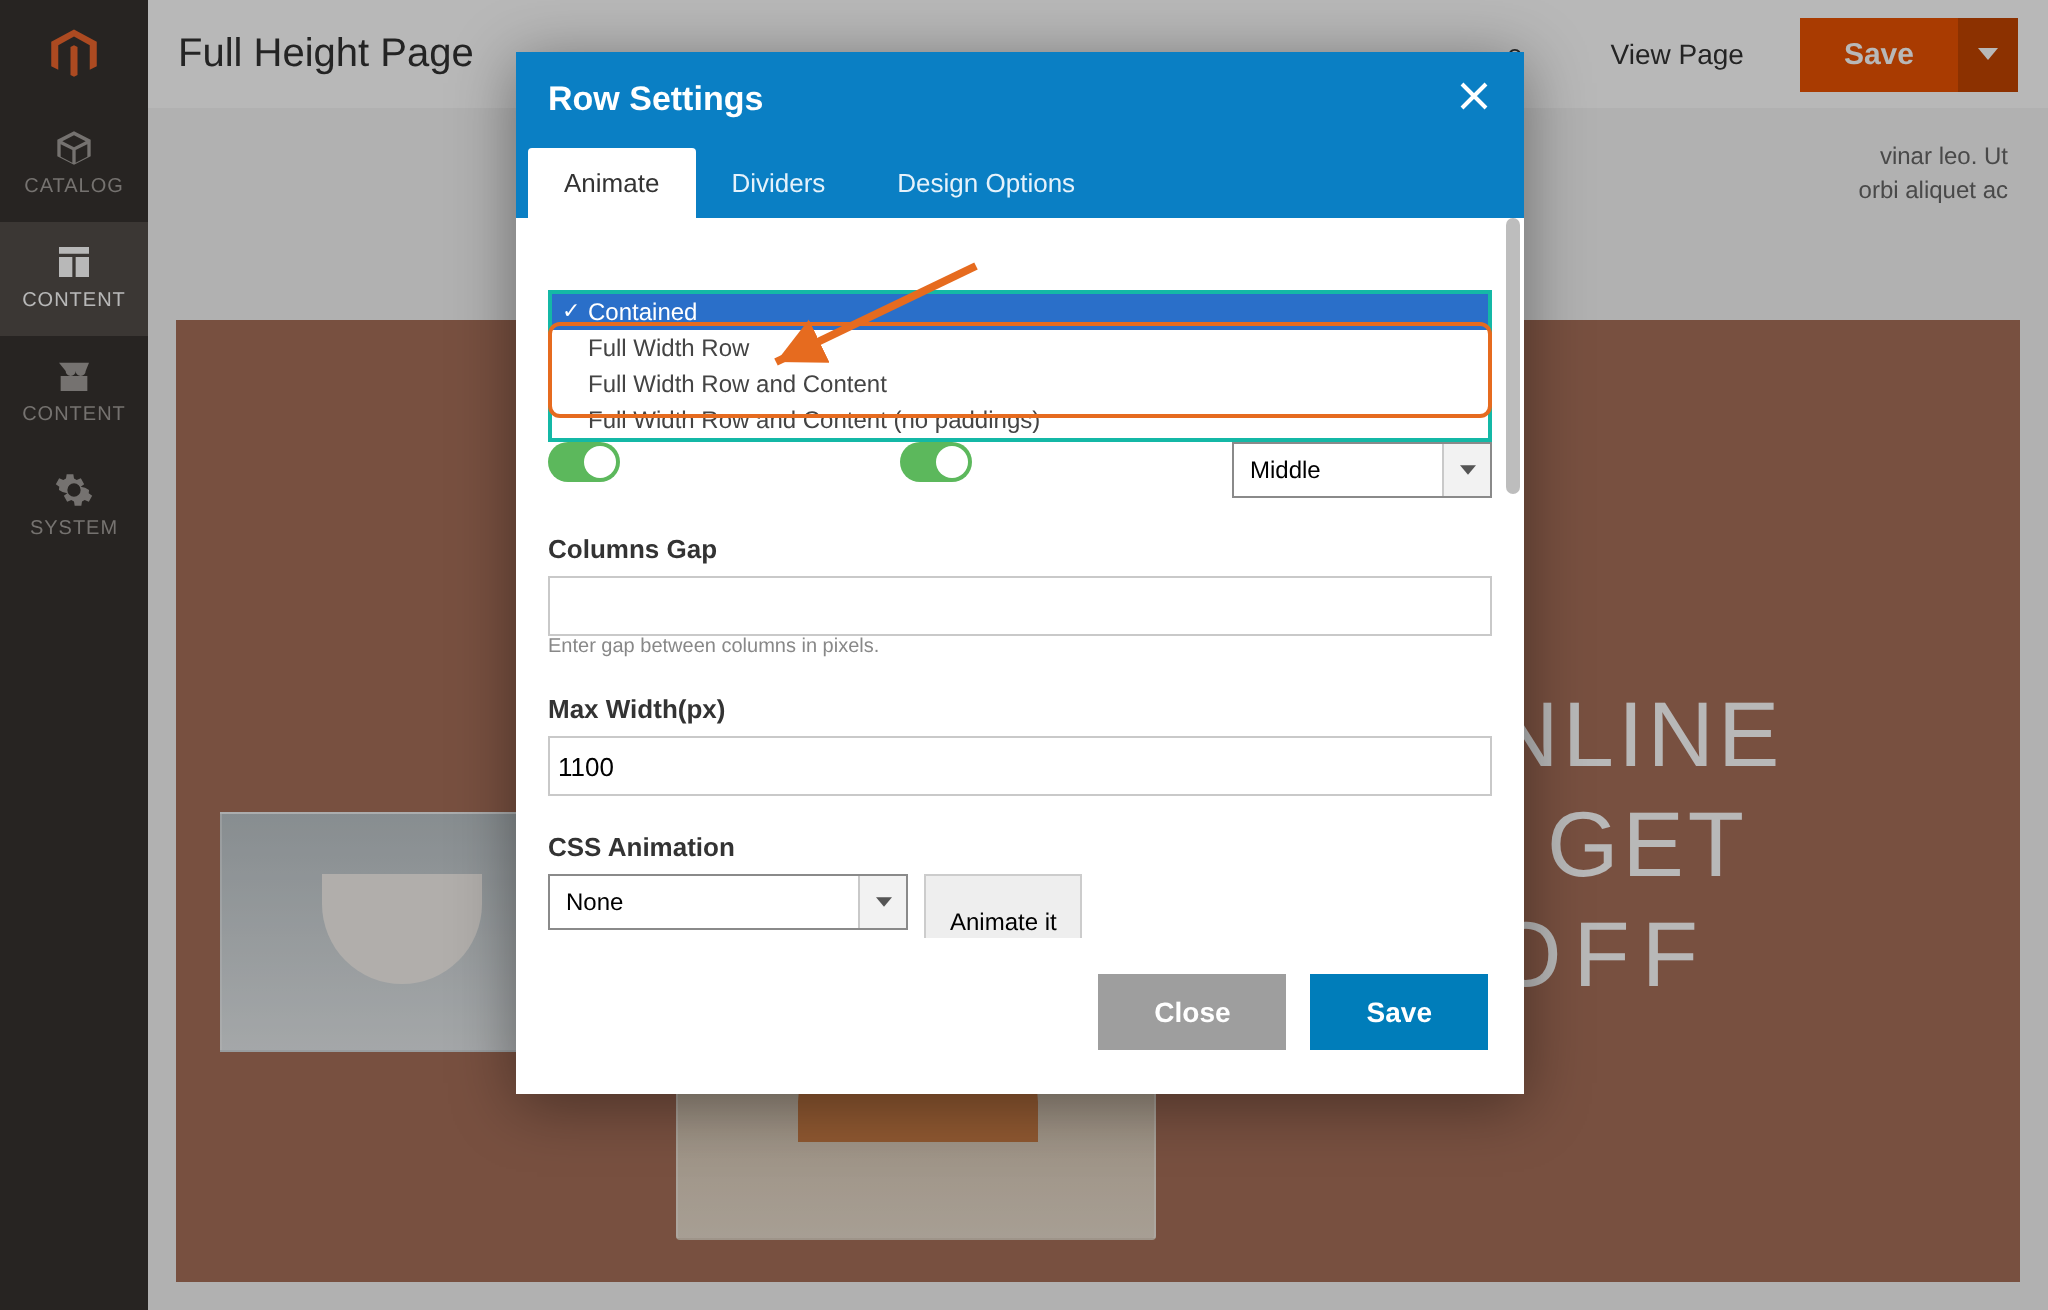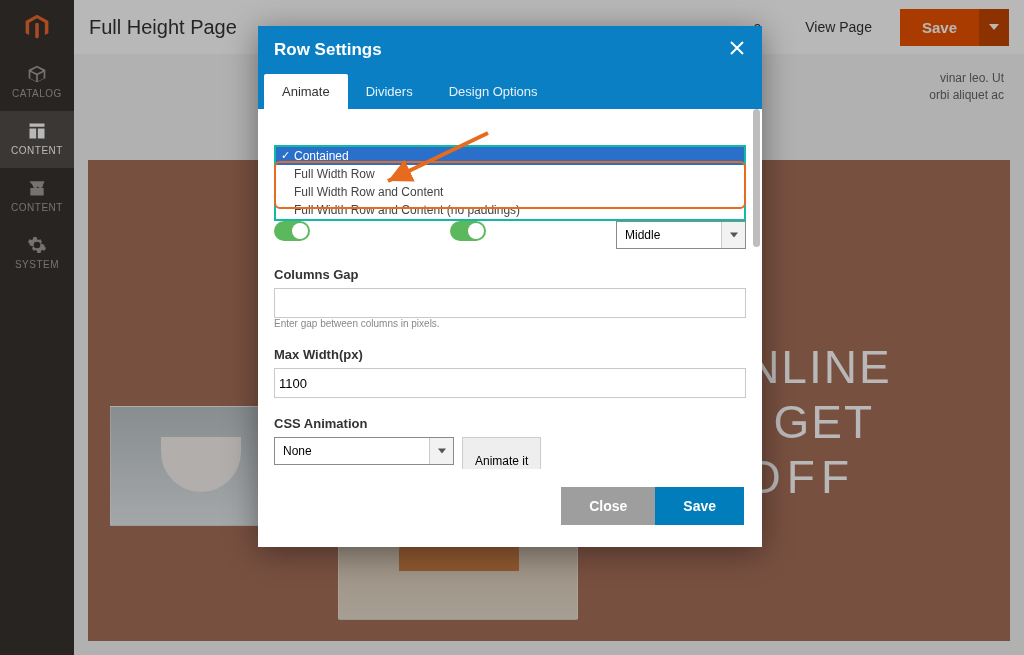--- a/index.html
+++ b/index.html
@@ -55,21 +55,21 @@
   .tinput { width:100%; height:30px; border:1px solid #c9c9c9; padding:0 4px; font-size:13px; }
   .select { position:relative; width:100%; height:28px; border:1px solid #8a8a8a; background:#fff; font-size:12px; display:flex; align-items:center; padding:0 8px; }
   .select-sm { width:130px; float:right; }
   .select .chev { position:absolute; right:0; top:0; bottom:0; width:24px; border-left:1px solid #c9c9c9; background:#f2f2f2; display:flex; align-items:center; justify-content:center; }
   .toggle { width:36px; height:20px; border-radius:10px; background:#5cb85c; position:relative; }
   .toggle::after { content:""; position:absolute; right:2px; top:2px; width:16px; height:16px; background:#fff; border-radius:50%; }
   .anim-row { display:flex; gap:8px; }
   .anim-select { width:180px; }
   .anim-btn { height:30px; padding:16px 12px; border:1px solid #ccc; background:#eee; font-size:12px; cursor:pointer; }
 
-  .modal-ft { display:flex; justify-content:flex-end; padding:18px 18px 22px 18px; }
+  .modal-ft { display:flex; justify-content:flex-end; gap:12px; padding:18px 18px 22px 18px; }
   .btn { height:38px; padding:0 28px; border:none; font-size:14px; font-weight:600; cursor:pointer; }
   .btn.close-b { background:#9e9e9e; color:#fff; }
   .btn.save-b { background:#007dba; color:#fff; }
 
   
   .appearance-wrap { position:relative; }
   .dd { position:absolute; left:0; right:0; top:0; border:2px solid #14b8a6; background:#fff; font-size:12px; z-index:5; }
   .dd .opt { padding:2px 8px 2px 18px; position:relative; cursor:pointer; color:#444;}
   .dd .opt.sel { background:#2a6fc9; color:#fff; }
   .dd .opt.sel::before { content:"✓"; position:absolute; left:5px; top:2px; font-size:11px;}

